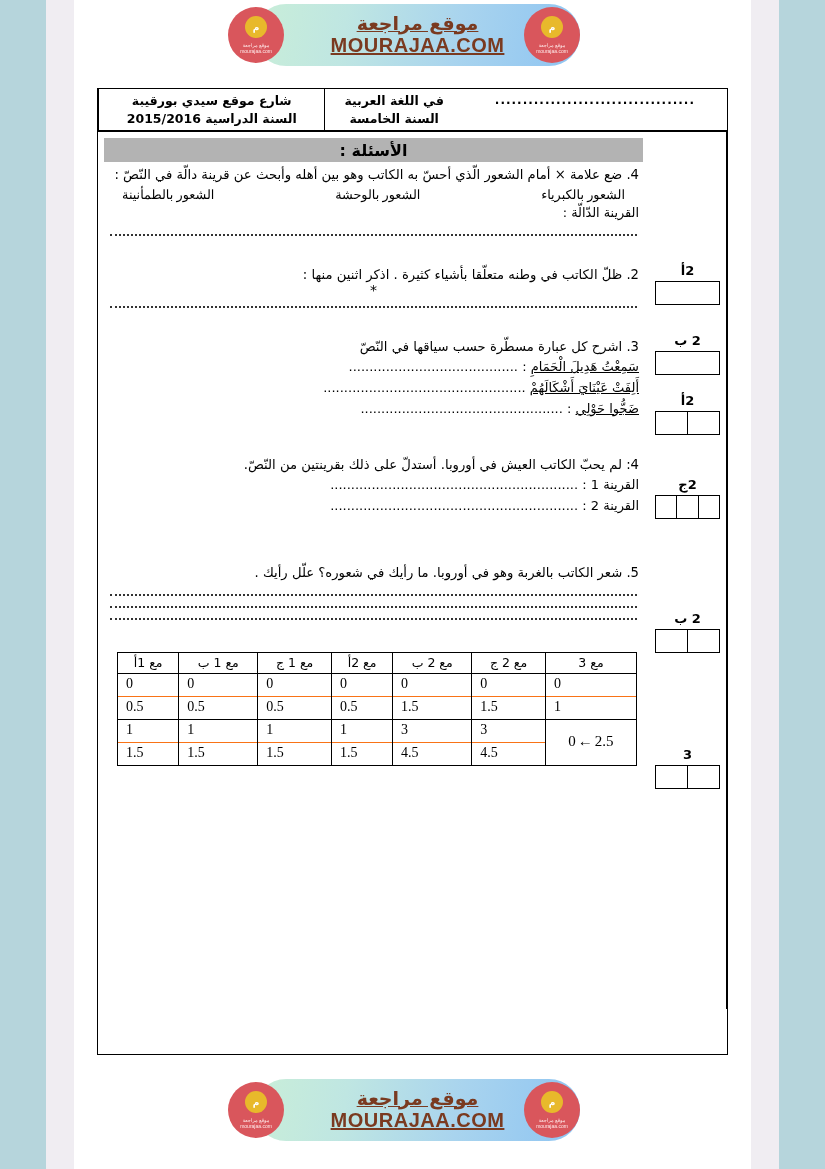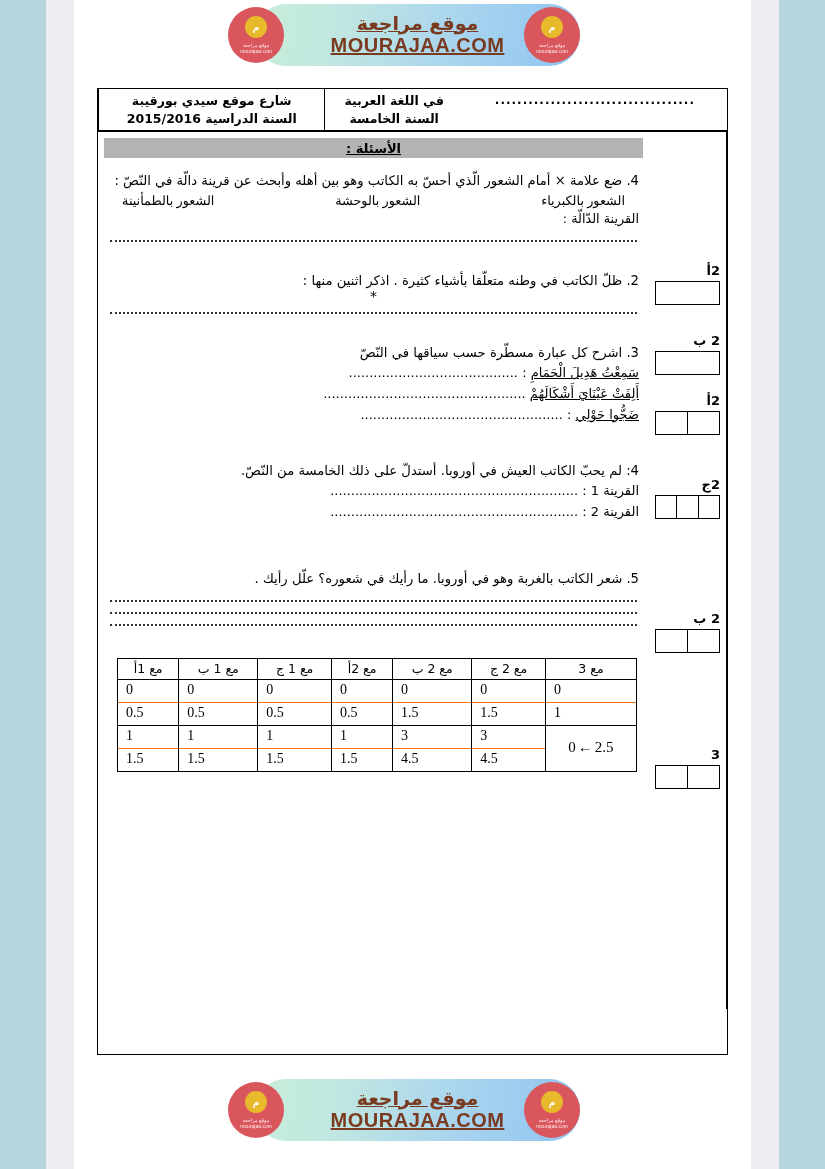--- a/index.html
+++ b/index.html
@@ -79,41 +79,41 @@
   
   .body-row{display:flex;width:100%;height:877px;box-sizing:border-box;}
   .marks-col{
     width:78px;box-sizing:border-box;border-right:1px solid #000;
     position:relative;flex:0 0 78px;
   }
   .q-col{flex:1 1 auto;position:relative;box-sizing:border-box;padding:0;}
 
   
   .title-bar{
-    background:#b3b3b3;text-align:center;font-weight:bold;font-size:13px;
-    padding:3px 0 2px;margin:6px 6px 12px 6px;
-    font-family:"DejaVu Sans",sans-serif;border:0;text-decoration:underline;
+    background:#b3b3b3;text-align:center;font-weight:bold;font-size:16px;
+    padding:3px 0 2px;margin:6px 6px 2px 6px;
+    font-family:"DejaVu Sans",sans-serif;border:0;
   }
   .q{font-family:"DejaVu Sans",sans-serif;font-size:13px;line-height:1.6;
      padding:0 10px;text-align:right;color:#000;}
   .q-main{font-size:13.2px;}
   .opts{display:flex;justify-content:space-between;padding:2px 24px 0 24px;font-size:12.8px;}
   .sub{font-size:12.8px;}
   .dotline{
     display:block;border-bottom:2px dotted #333;height:1px;margin:9px 12px 6px 12px;
   }
   .inline-dots{letter-spacing:1.4px;}
   .u{text-decoration:underline;}
   .star{display:block;text-align:center;font-size:14px;line-height:.8;}
   .gap{height:12px;}
   .gap-lg{height:22px;}
   .gap-xl{height:34px;}
 
   
-  .mark{position:absolute;left:6px;right:6px;}
+  .mark{position:absolute;left:6px;right:6px;text-align:center;}
   .mark-label{
     font-size:13px;font-weight:bold;font-family:"DejaVu Sans",sans-serif;
     margin-bottom:2px;line-height:1.1;
   }
   .mark-boxes{display:flex;width:100%;height:24px;border:1.6px solid #000;box-sizing:border-box;}
   .mark-boxes.b1 > div{flex:1;}
   .mark-boxes.b2 > div{flex:1;}
   .mark-boxes.b2 > div:first-child{border-left:1.6px solid #000;}
   .mark-boxes.b3 > div{flex:1;}
   .mark-boxes.b3 > div:nth-child(1),
@@ -271,21 +271,21 @@
         <span class="inline-dots">.................................................</span>
       </div>
       <div class="q">
         <span class="u">ضَجُّوا حَوْلِي</span>
         <span>:</span>
         <span class="inline-dots">.................................................</span>
       </div>
 
       <div class="gap-xl"></div>
 
-      <div class="q q-main">4: لم يحبّ الكاتب العيش في أوروبا. أستدلّ على ذلك الخامسة من النّصّ.</div>
+      <div class="q q-main">4: لم يحبّ الكاتب العيش في أوروبا. أستدلّ على ذلك بقرينتين من النّصّ.</div>
       <div class="q">
         <span>القرينة 1 :</span>
         <span class="inline-dots">............................................................</span>
       </div>
       <div class="q">
         <span>القرينة 2 :</span>
         <span class="inline-dots">............................................................</span>
       </div>
 
       <div class="gap-xl"></div>

